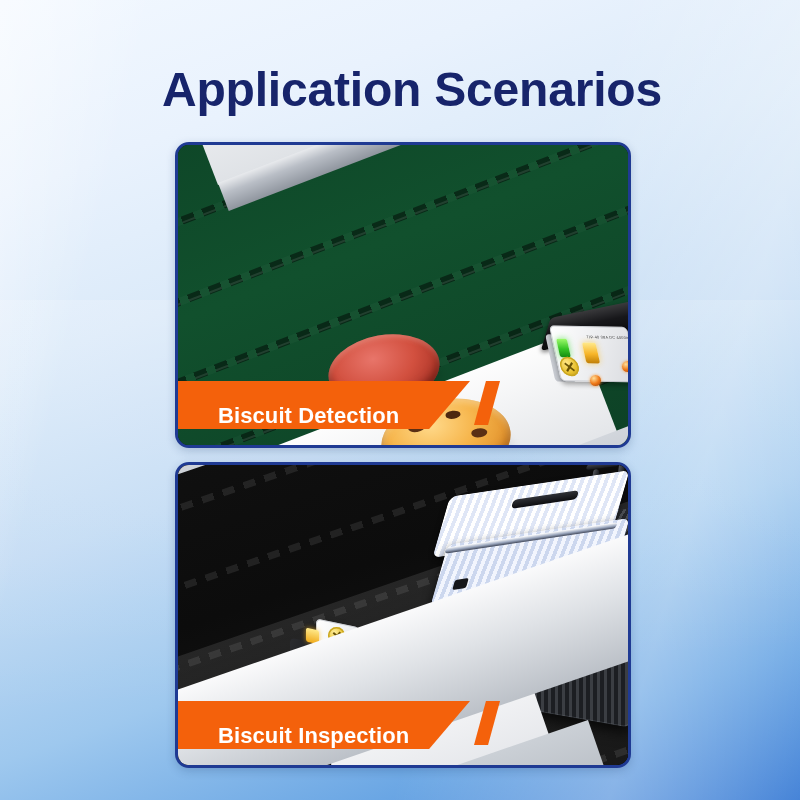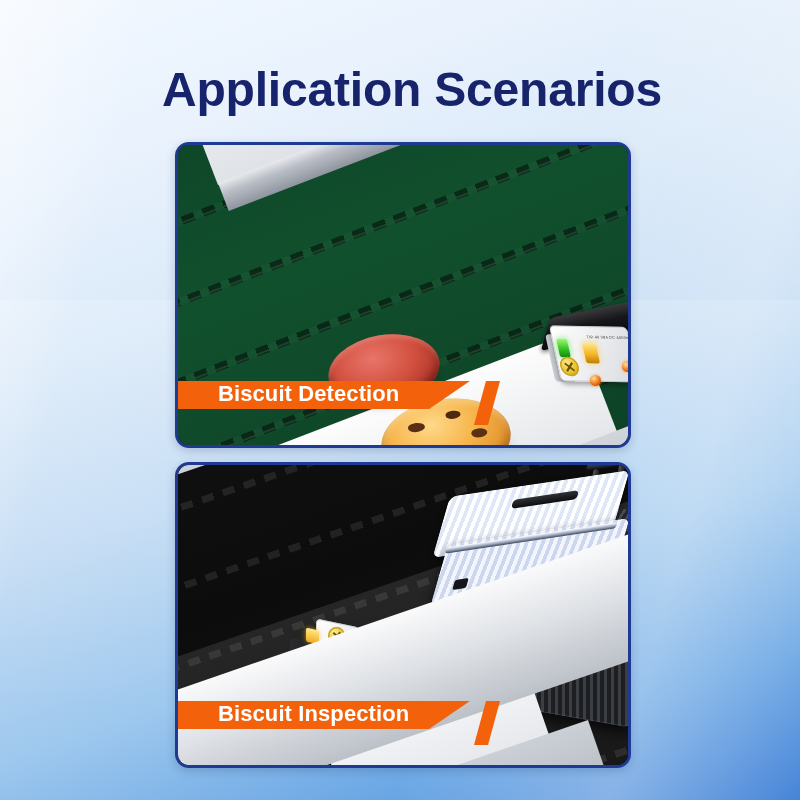--- a/index.html
+++ b/index.html
@@ -379,22 +379,22 @@
     font-family:"Liberation Serif", serif;
   }
   .s2-cable{
     position:absolute;left:34px;top:98px;width:8px;height:62px;
     background:linear-gradient(90deg,#2a2b2f,#0c0d10);border-radius:4px;
     transform:rotate(-3deg);
   }
 
   
   .banner{
-    position:absolute;left:0;height:28px;width:292px;
-    background:#f4610b;display:flex;align-items:flex-start;
+    position:absolute;left:0;height:48px;width:292px;
+    background:#f4610b;display:flex;align-items:flex-end;
     clip-path:polygon(0 0, 100% 0, 86% 100%, 0 100%);
     z-index:6;
   }
   .banner .banner-label{
     color:#ffffff;font-size:22px;font-weight:bold;
     margin-left:40px;letter-spacing:.1px;white-space:nowrap;
     font-family:"Liberation Sans", sans-serif;
   }
   .banner-slash{
     position:absolute;height:44px;width:26px;background:#f4610b;

